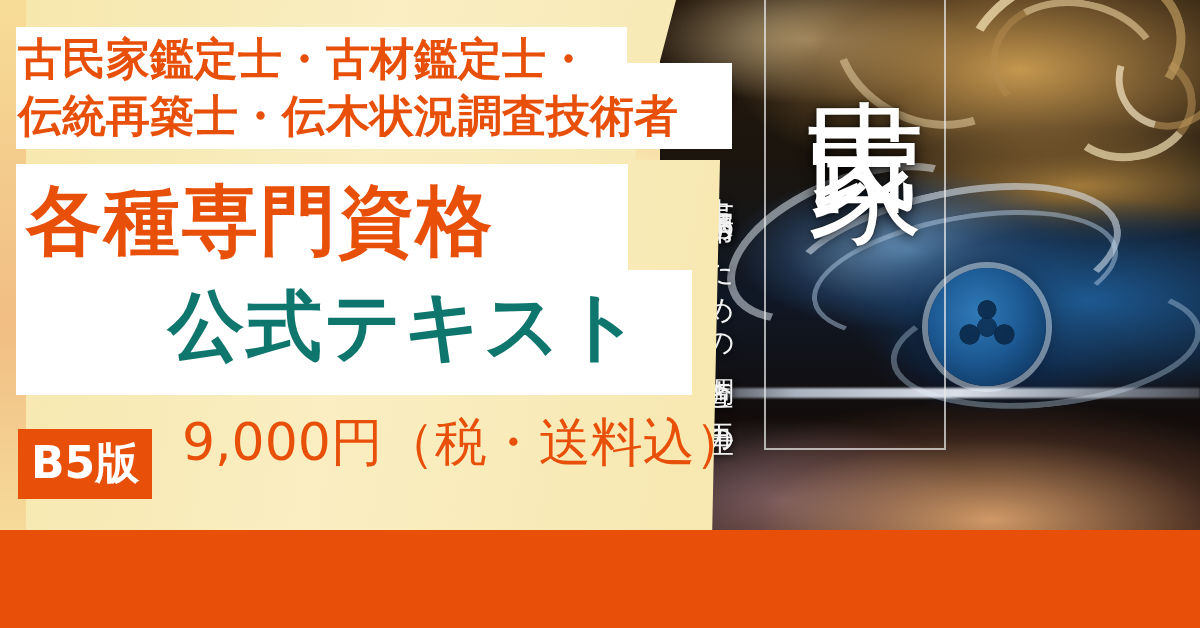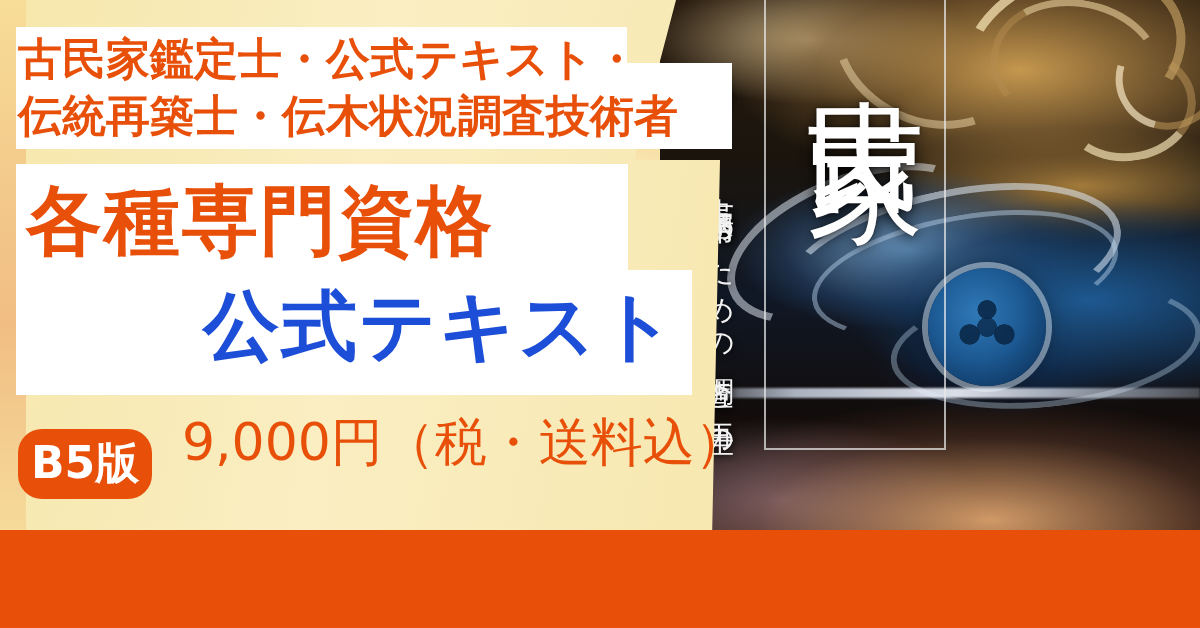--- a/index.html
+++ b/index.html
@@ -146,32 +146,31 @@
   }
   .head-lines div{height:57px;}
 
   .title-1{
     position:absolute;left:26px;top:183px;
     color:#e8500a;font-size:76px;font-weight:700;line-height:1;
     letter-spacing:2px;white-space:nowrap;
   }
   .title-2{
     position:absolute;left:168px;top:288px;
-    color:#1d4ed8;font-size:76px;font-weight:700;line-height:1;
-    letter-spacing:2px;white-space:nowrap;margin-left:35px;
+    color:#0f766e;font-size:76px;font-weight:700;line-height:1;
+    letter-spacing:2px;white-space:nowrap;
   }
 
   
   .badge{
     position:absolute;left:18px;top:429px;
     background:#e8500a;color:#ffffff;
     font-size:44px;font-weight:700;line-height:1;
     padding:12px 13px 14px 13px;
     white-space:nowrap;
-    border-radius:24px;
   }
   .price{
     position:absolute;left:182px;top:416px;
     color:#e8500a;font-size:52px;font-weight:400;line-height:1;
     letter-spacing:0px;white-space:nowrap;
   }
 
   
   .cta{
     position:absolute;left:0;top:530px;width:1200px;height:98px;
@@ -207,21 +206,21 @@
   <div class="book-sub book-sub-a jp">伝統構法</div>
   <div class="book-sub book-sub-b jp">古民家活用のための調査と再生の</div>
 
   <div class="cream-slab"></div>
   <div class="slab-left-edge"></div>
 
   <div class="panel-top-inner"></div>
   <div class="panel panel-mid"></div>
 
   <div class="head-lines jp">
-    <div>古民家鑑定士・公式テキスト・</div>
+    <div>古民家鑑定士・古材鑑定士・</div>
     <div>伝統再築士・伝木状況調査技術者</div>
   </div>
 
   <div class="title-1 jp">各種専門資格</div>
   <div class="title-2 jp">公式テキスト</div>
 
   <div class="badge jp">B5版</div>
   <div class="price jp">9,000円（税・送料込）</div>
 
   <div class="cta">

